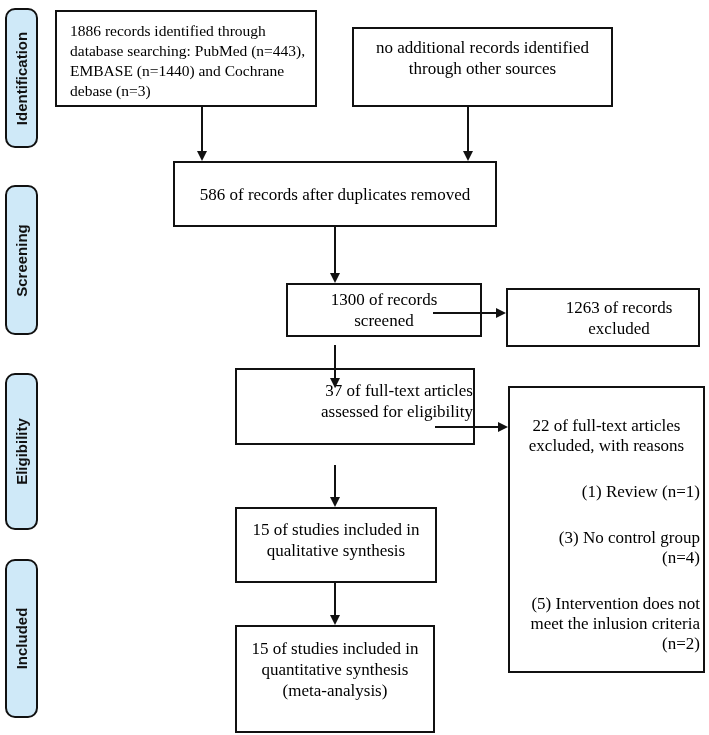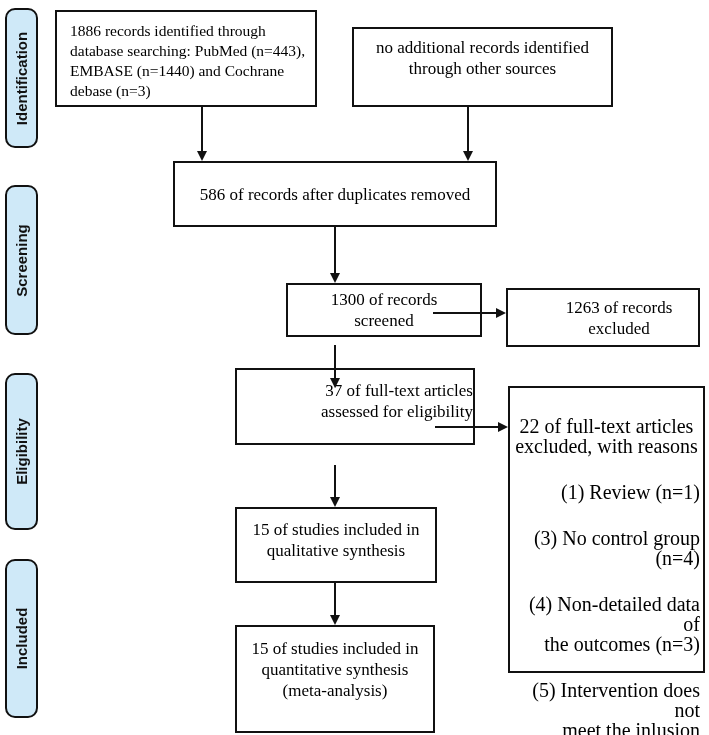--- a/index.html
+++ b/index.html
@@ -39,21 +39,21 @@
                       display:flex; align-items:center; justify-content:center; text-align:center;margin-left:42px; }
   #box-excluded     { left:506px; top:288px; width:194px; height:59px;
                       display:flex; align-items:center; justify-content:center; text-align:center;padding-left:32px; }
   #box-fulltext     { left:235px; top:368px; width:240px; height:77px;
                       padding-top:10px; text-align:right; }
   #box-qualitative  { left:235px; top:507px; width:202px; height:76px;
                       padding-top:10px; text-align:center; }
   #box-quantitative { left:235px; top:625px; width:200px; height:108px;
                       padding-top:11px; text-align:center; }
   #box-reasons      { left:508px; top:386px; width:197px; height:287px;
-                      font-size:20px; line-height:20px; }
+                      font-size:17px; line-height:20px; }
   .reasons-heading  { text-align:center; padding-top:8px; white-space:pre-line; }
   .reason-item      { text-align:right; padding:0 3px 0 5px; margin-top:6px; white-space:pre-line; }
 
   
   .arrow-down { position:absolute; width:2px; background:#111; }
   .arrow-down::after {
     content:""; position:absolute; bottom:-10px; left:-4px;
     border-left:5px solid transparent; border-right:5px solid transparent;
     border-top:10px solid #111;
   }
@@ -100,22 +100,20 @@
 
   <div class="box" id="box-fulltext">37 of full-text articles
 assessed for eligibility</div>
 
   <div class="box" id="box-reasons">
     <div class="reasons-heading">22 of full-text articles
 excluded, with reasons</div>
     <div class="reason-item">(1) Review (n=1)</div>
     <div class="reason-item">(3) No control group
 (n=4)</div>
-    <div class="reason-item">(4) Non-detailed data of
-the outcomes (n=3)</div>
     <div class="reason-item">(5) Intervention does not
 meet the inlusion criteria
 (n=2)</div>
   </div>
 
   <div class="box" id="box-qualitative">15 of studies included in
 qualitative synthesis</div>
 
   <div class="box" id="box-quantitative">15 of studies included in
 quantitative synthesis

